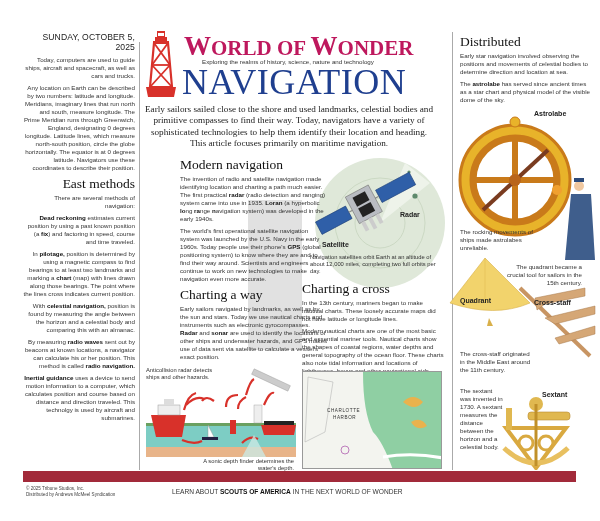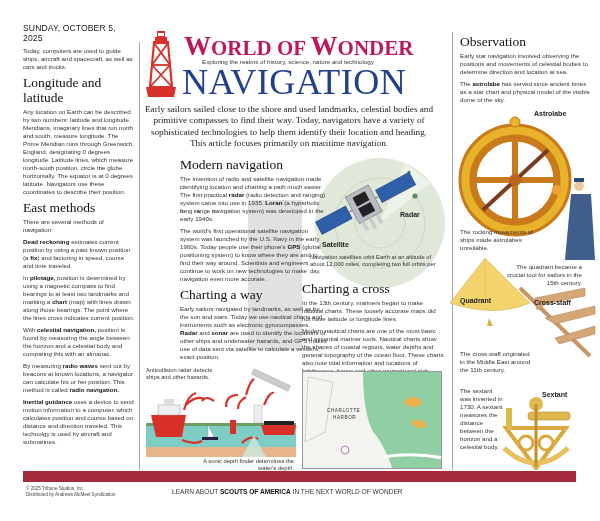--- a/index.html
+++ b/index.html
@@ -1,20 +1,20 @@
 <!DOCTYPE html>
 <html><head>
 <meta charset="utf-8">
 <style>
   * { box-sizing: border-box; margin: 0; padding: 0; }
   body { width: 600px; height: 521px; background: #ffffff; font-family: "Liberation Sans", sans-serif; color: #222; position: relative; overflow: hidden; }
   .page { position: absolute; left: 0; top: 0; width: 600px; height: 521px; }
 
   
-  .col-left { position: absolute; left: 23px; top: 23px; width: 112px; }
+  .col-left { position: absolute; left: 23px; top: 32px; width: 112px; text-align: right; }
   .date { font-size: 8.6px; color: #222; letter-spacing: 0.1px; margin-bottom: 4px; }
   .h2 { font-family: "Liberation Serif", serif; font-size: 13.5px; color: #111; line-height: 15px; margin: 2px 0 3px; }
   .p { font-size: 6.2px; line-height: 8px; color: #333; margin-bottom: 4px; }
   .p b { color: #111; }
 
   .vline { position: absolute; width: 1px; background: #aaa; }
 
   
   .buoy { position: absolute; left: 144px; top: 31px; width: 34px; height: 70px; }
   .mast-title { position: absolute; left: 184px; top: 31px; font-family: "Liberation Serif", serif; font-size: 27px; color: #be185d; letter-spacing: 0px; white-space: nowrap; font-weight: bold; }
@@ -50,21 +50,20 @@
   .teaser b { color: #111; }
 </style>
 </head>
 <body>
 
 <div class="page">
 
   <div class="col-left">
     <div class="date">SUNDAY, OCTOBER 5, 2025</div>
     <div class="p">Today, computers are used to guide ships, aircraft and spacecraft, as well as cars and trucks.</div>
-    <div class="h2">Longitude and latitude</div>
     <div class="p">Any location on Earth can be described by two numbers: latitude and longitude. Meridians, imaginary lines that run north and south, measure longitude. The Prime Meridian runs through Greenwich, England, designating 0 degrees longitude. Latitude lines, which measure north-south position, circle the globe horizontally. The equator is at 0 degrees latitude. Navigators use these coordinates to describe their position.</div>
     <div class="h2">East methods</div>
     <div class="p">There are several methods of navigation:</div>
     <div class="p"><b>Dead reckoning</b><span> estimates current position by using a past known position (a </span><b>fix</b><span>) and factoring in speed, course and time traveled.</span></div>
     <div class="p"><span>In </span><b>pilotage,</b><span> position is determined by using a magnetic compass to find bearings to at least two landmarks and marking a </span><b>chart</b><span> (map) with lines drawn along those bearings. The point where the lines cross indicates current position.</span></div>
     <div class="p"><span>With </span><b>celestial navigation,</b><span> position is found by measuring the angle between the horizon and a celestial body and comparing this with an almanac.</span></div>
     <div class="p"><span>By measuring </span><b>radio waves</b><span> sent out by beacons at known locations, a navigator can calculate his or her position. This method is called </span><b>radio navigation.</b></div>
     <div class="p"><b>Inertial guidance</b><span> uses a device to send motion information to a computer, which calculates position and course based on distance and direction traveled. This technolgy is used by aircraft and submarines.</span></div>
   </div>
 
@@ -168,21 +167,21 @@
       <path d="M108 50 Q118 44 124 54 Q114 60 108 50 Z" fill="#e9b24d"></path>
       <path d="M80 85 Q110 80 140 86" stroke="#fff" stroke-width="3" fill="none"></path>
       <path d="M5 5 L30 10 L22 60 L2 70 Z" fill="none" stroke="#aaa" stroke-width="0.5"></path>
       <circle cx="42" cy="78" r="4" fill="none" stroke="#b060b0" stroke-width="0.8"></circle>
     </svg>
     <div style="position:absolute;left:24px;top:36px;font-size:4.6px;letter-spacing:0.6px;color:#333;">CHARLOTTE</div>
     <div style="position:absolute;left:30px;top:43px;font-size:4.6px;letter-spacing:0.6px;color:#333;">HARBOR</div>
   </div>
 
   <div class="col-right">
-    <div class="h2">Observation</div>
+    <div class="h2">Distributed</div>
     <div class="p">Early star navigation involved observing the positions and movements of celestial bodies to determine direction and location at sea.</div>
     <div class="p"><span>The </span><b>astrolabe</b><span> has served since ancient times as a star chart and physical model of the visible dome of the sky.</span></div>
   </div>
 
   <svg style="position:absolute;left:453px;top:110px;" width="150" height="150" viewBox="0 0 150 150">
     <circle cx="62" cy="70" r="55" fill="#e8b32a" stroke="#c97a1a" stroke-width="3"></circle>
     <circle cx="62" cy="70" r="42" fill="#fff" stroke="#c97a1a" stroke-width="7"></circle>
     <line x1="62" y1="28" x2="62" y2="112" stroke="#c97a1a" stroke-width="6"></line>
     <line x1="20" y1="70" x2="104" y2="70" stroke="#c97a1a" stroke-width="6"></line>
     <line x1="30" y1="100" x2="95" y2="40" stroke="#7a3c20" stroke-width="4"></line>

